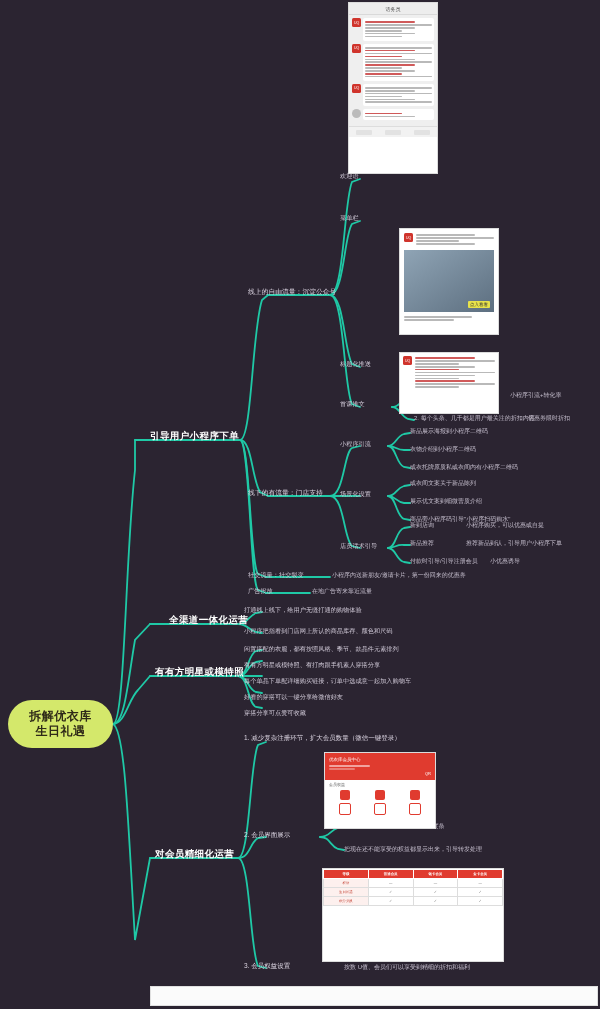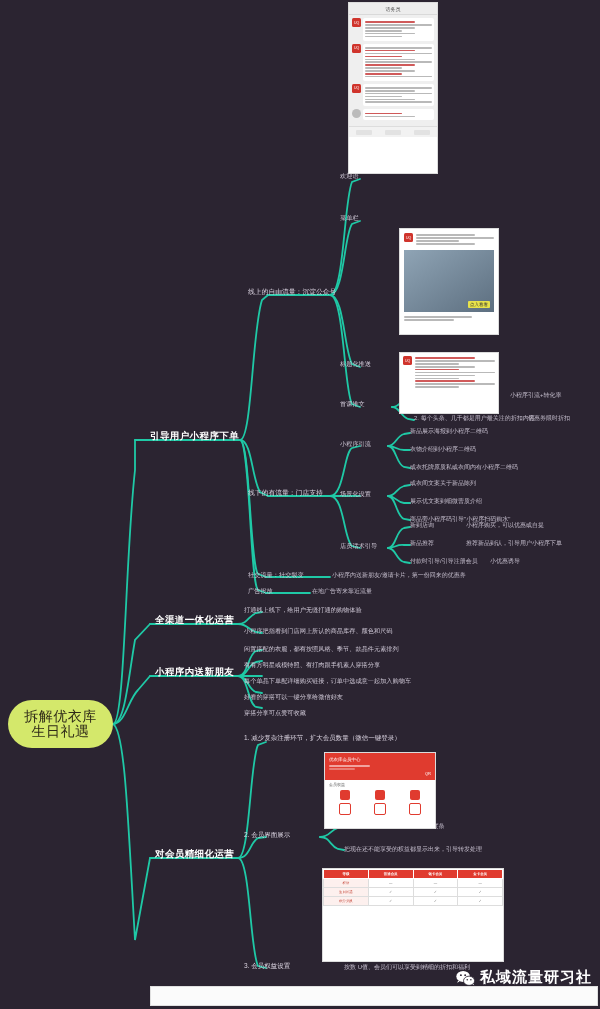--- a/index.html
+++ b/index.html
@@ -11,21 +11,21 @@
     position:relative;
   }
   #stage{position:absolute;inset:0;width:600px;height:1009px;}
   svg.wires{position:absolute;left:0;top:0;width:600px;height:1009px;pointer-events:none;}
   .node{position:absolute;color:#efeaf2;white-space:nowrap;}
   
   .root{
     left:8px;top:700px;width:105px;height:48px;
     background:#d4e86b;border-radius:24px;
     display:flex;flex-direction:column;align-items:center;justify-content:center;
-    color:#2f2a18;font-weight:normal;font-size:14px;line-height:15px;
+    color:#2f2a18;font-weight:bold;font-size:12px;line-height:15px;
     letter-spacing:.5px;
   }
   .root span{display:block;}
   .l1{font-weight:bold;font-size:9.5px;letter-spacing:.4px;color:#ffffff;}
   .l2{font-size:6.8px;color:#ded7e4;}
   .l3{font-size:6.2px;color:#cfc8d6;}
   .l4{font-size:6px;color:#c4bdcc;}
   .num{font-size:6.5px;color:#ded7e4;}
   
   .shot{position:absolute;background:#ffffff;border:1px solid #dcdcdc;overflow:hidden;}
@@ -134,22 +134,22 @@
       <path d="M320 837 C 330 837 330 846 338 849 L 344 850"></path>
     </g>
   </svg>
 
   <div class="node root">
     <span>拆解优衣库</span>
     <span>生日礼遇</span>
   </div>
 
   <div class="node l1" style="left:150px;top:430px;">引导用户小程序下单</div>
-  <div class="node l1" style="left:155px;top:614px;text-align:center;">全渠道一体化运营</div>
-  <div class="node l1" style="left:155px;top:666px;">小程序内送新朋友</div>
+  <div class="node l1" style="left:169px;top:614px;text-align:center;">全渠道一体化运营</div>
+  <div class="node l1" style="left:155px;top:666px;">有有方明星或模特照</div>
   <div class="node l1" style="left:155px;top:848px;">对会员精细化运营</div>
 
   <div class="node l2" style="left:248px;top:287px;">线上的自由流量：沉淀公众号</div>
   <div class="node l2" style="left:248px;top:488px;">线下的有流量：门店支持</div>
   <div class="node l3" style="left:248px;top:571px;">社交流量：社交裂变</div>
   <div class="node l4" style="left:332px;top:571px;">小程序内送新朋友/邀请卡片，第一份回来的优惠券</div>
   <div class="node l3" style="left:248px;top:587px;">广告投放</div>
   <div class="node l4" style="left:312px;top:587px;">在地广告寄来靠近流量</div>
 
   <div class="node l3" style="left:340px;top:172px;">欢迎语</div>
@@ -334,28 +334,15 @@
       <tr>
         <td class="lbl">积分兑换</td>
         <td>✓</td>
         <td>✓</td>
         <td>✓</td>
       </tr>
     </tbody>
       </table>
   </div>
 
-  <div class="wm">
-    <svg class="wechat-ico" viewBox="0 0 24 20">
-      <ellipse cx="9" cy="8" rx="8.6" ry="7" fill="#ffffff"></ellipse>
-      <ellipse cx="16.5" cy="13.5" rx="7" ry="5.8" fill="#ffffff" stroke="#2b2431" stroke-width="1"></ellipse>
-      <circle cx="6.2" cy="6.4" r="1.2" fill="#2b2431"></circle>
-      <circle cx="11.6" cy="6.4" r="1.2" fill="#2b2431"></circle>
-      <circle cx="14.2" cy="12.3" r="0.95" fill="#2b2431"></circle>
-      <circle cx="18.8" cy="12.3" r="0.95" fill="#2b2431"></circle>
-      <path d="M3 13 L1.2 16 L4.6 14.4 Z" fill="#ffffff"></path>
-      <path d="M21.6 17.2 L23.2 19.3 L21 18.6 Z" fill="#ffffff"></path>
-    </svg>
-    <div class="wm-txt">私域流量研习社</div>
-  </div>
 
   <div class="bottombar"></div>
 </div>
 
 </body></html>

